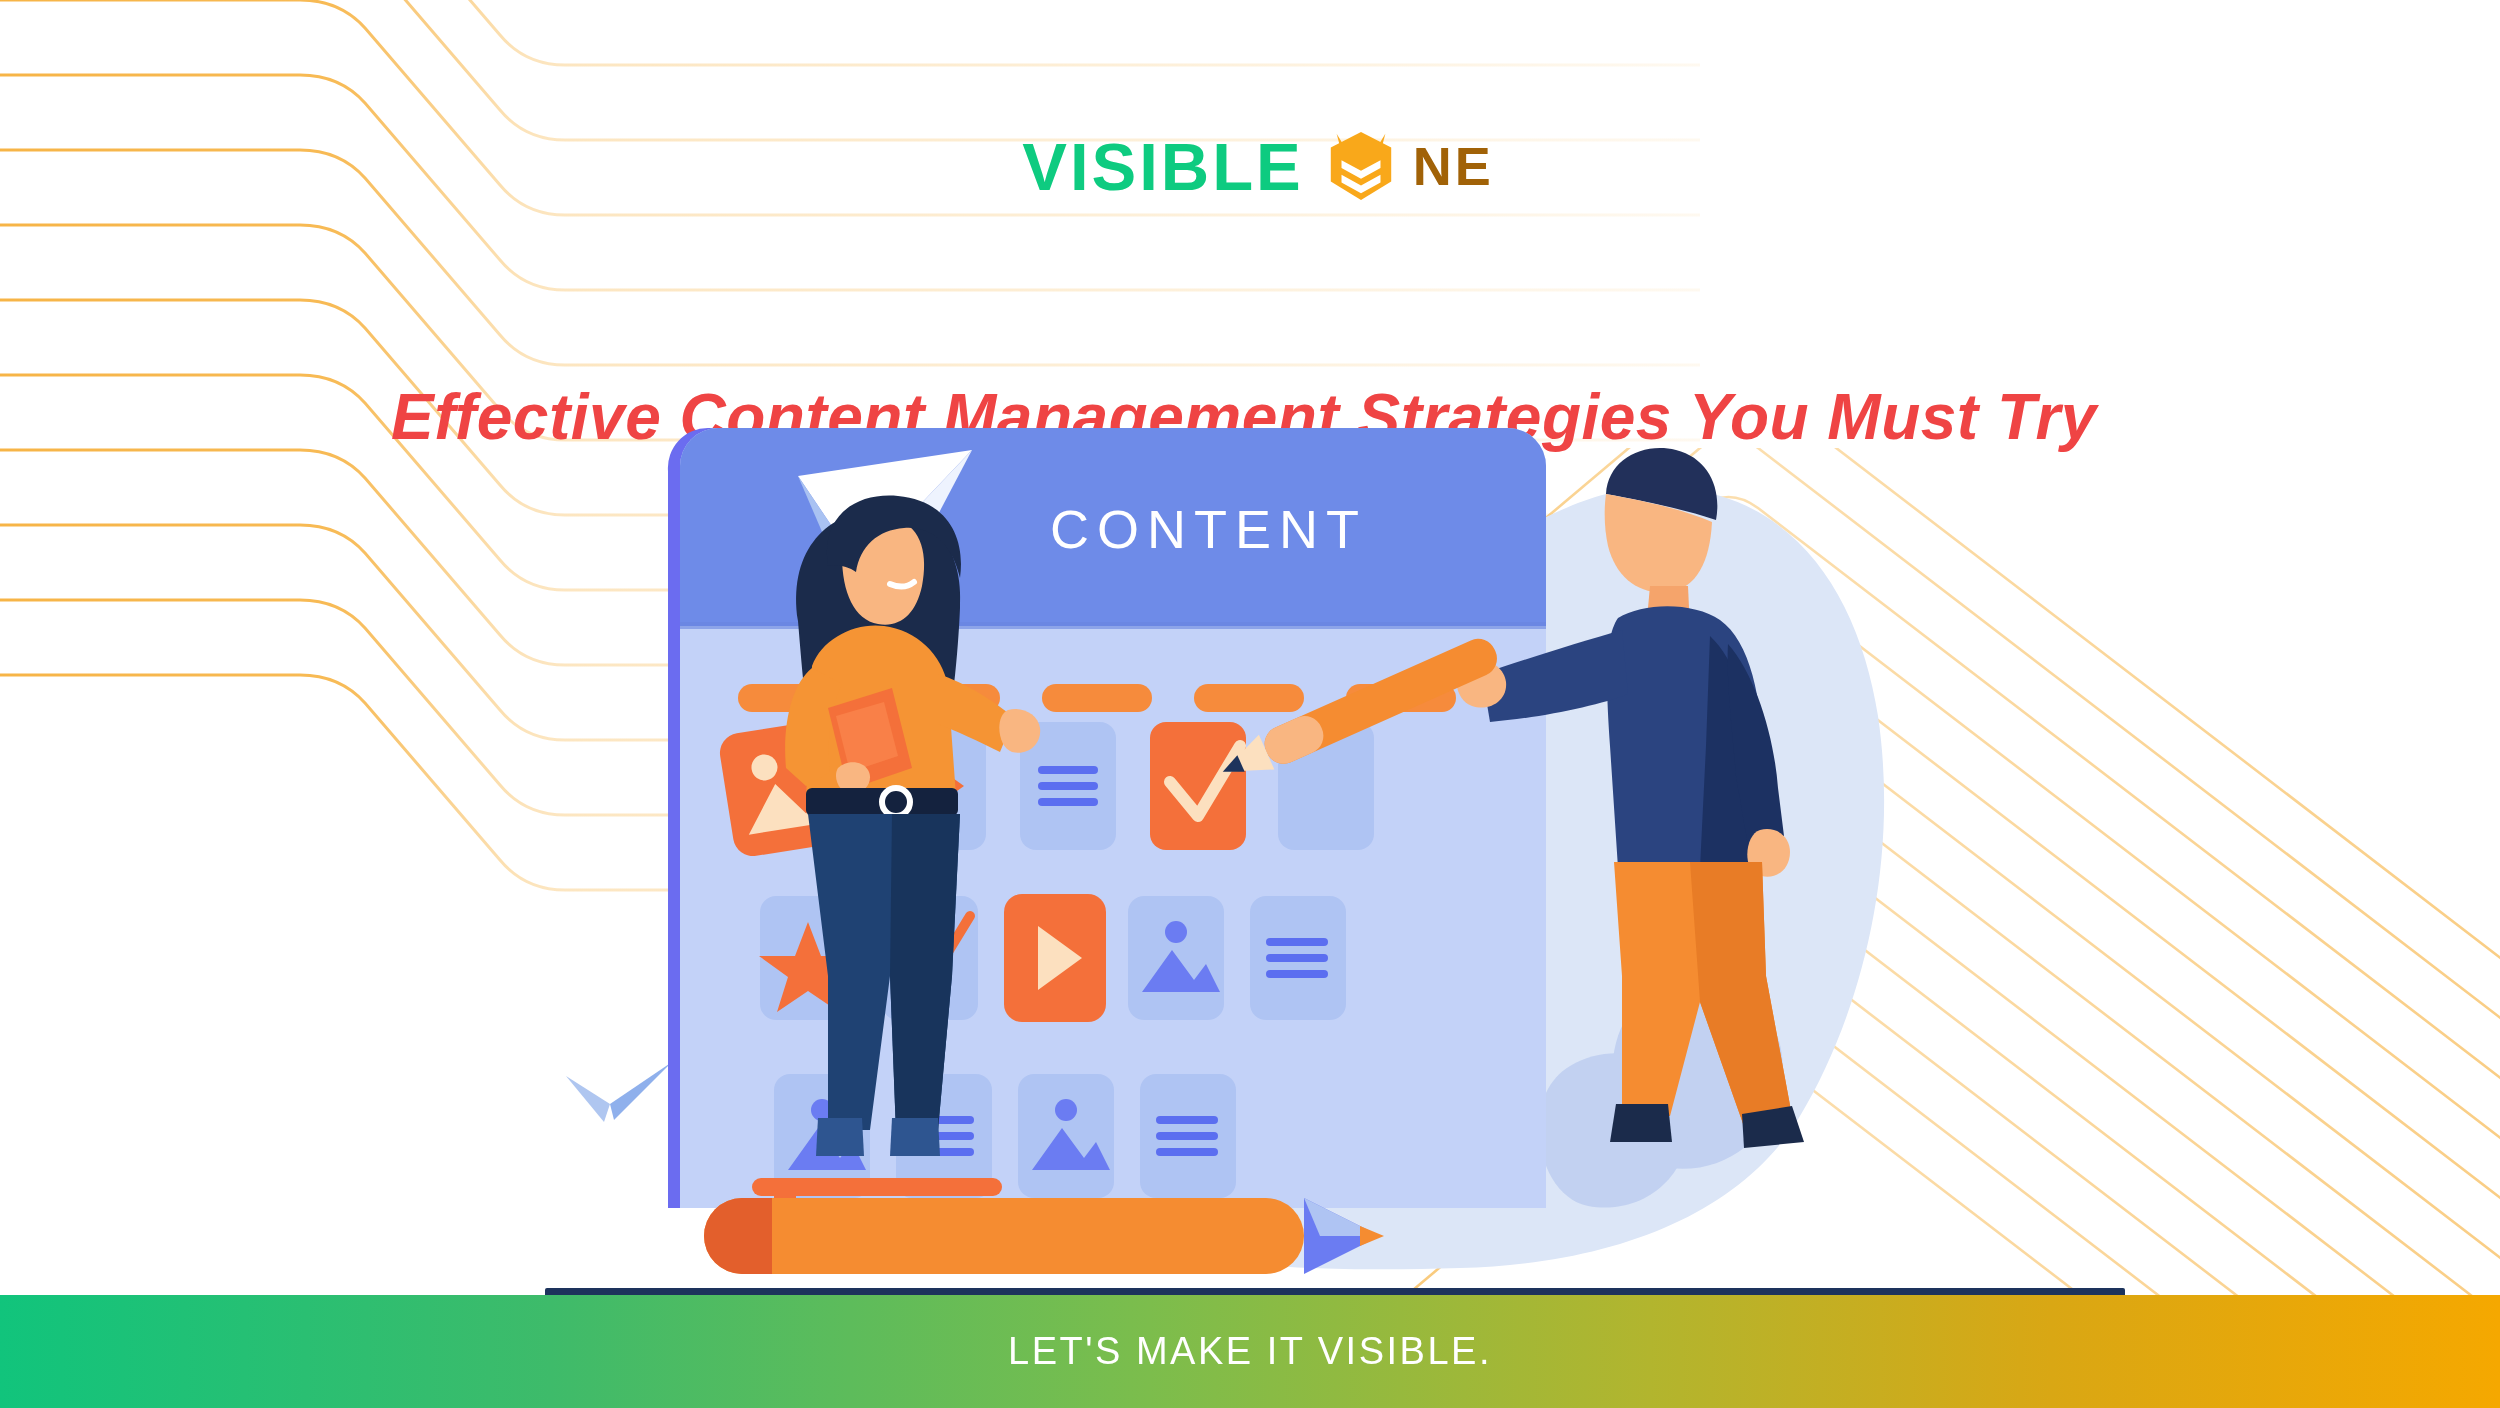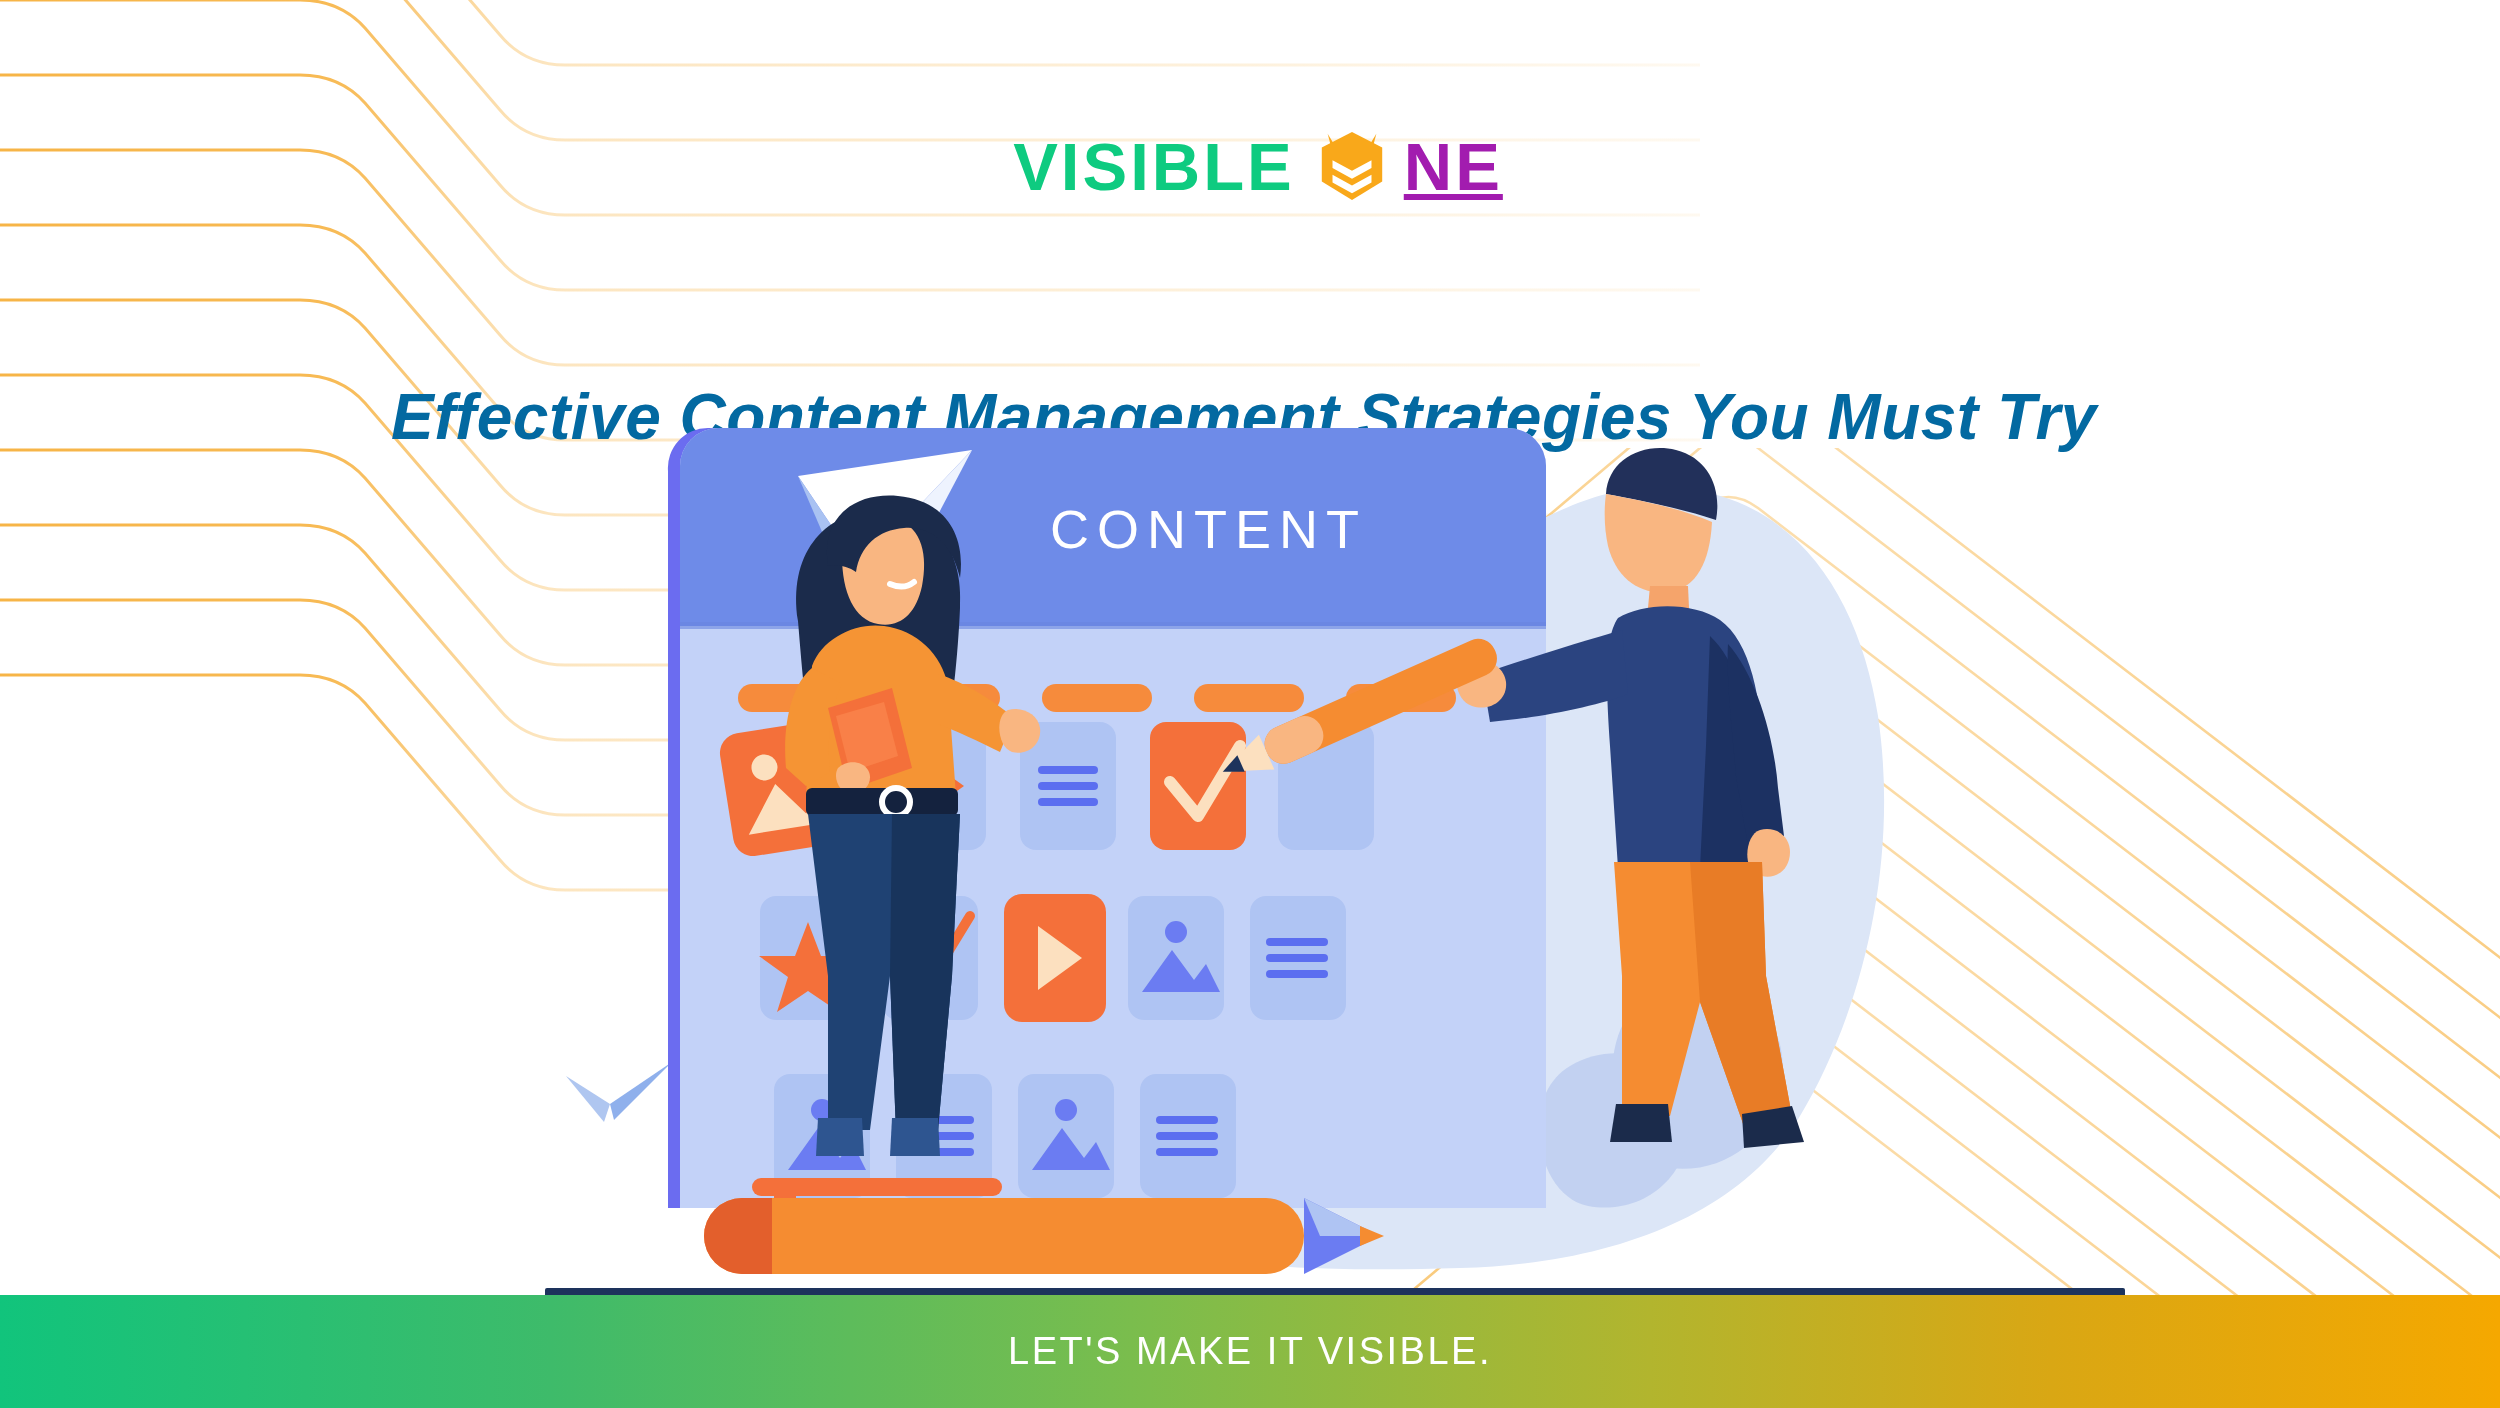--- a/index.html
+++ b/index.html
@@ -12,28 +12,28 @@
   
   .deco { position:absolute; pointer-events:none; }
   .deco-tl { left:-200px; top:-330px; width:1900px; height:1250px; }
   .deco-br { right:-120px; bottom:-40px; width:1250px; height:1000px; }
 
   
   .logo-wrap { position:absolute; left:0; right:0; top:128px; display:flex;
                justify-content:center; align-items:center; gap:14px;padding-left:16px; }
   .logo-word { font-size:67px; font-weight:700; letter-spacing:3px;
                color:#0ECB80; font-family:"Liberation Sans", sans-serif; line-height:1; }
-  .logo-word2 { font-size:67px; font-weight:700; letter-spacing:3px;
-               color:#a21caf; font-family:"Liberation Sans", sans-serif; line-height:1;text-decoration:underline; }
+  .logo-word2 { font-size:54px; font-weight:700; letter-spacing:3px;
+               color:#a16207; font-family:"Liberation Sans", sans-serif; line-height:1; }
   .bee-icon { width:74px; height:76px; display:block; margin:0 1px 0 6px; }
 
   
   .title { position:absolute; left:0; right:12px; top:380px; text-align:center;
            font-size:64px; font-weight:700; font-style:italic;
-           color:#0369a1; letter-spacing:0.5px; white-space:nowrap;
+           color:#ef4444; letter-spacing:0.5px; white-space:nowrap;
            font-family:"Liberation Sans", sans-serif; }
 
   
   .illus { position:absolute; left:560px; top:416px; width:1460px; height:870px;text-align:center; }
   .illus svg { display:block; width:100%; height:100%; }
 
   
   .ground-line { position:absolute; left:545px; width:1580px; top:1288px;
                  height:11px; background:#1D335C; border-radius:2px; }
   .footer-bar { position:absolute; left:0; right:0; bottom:0; height:113px;

